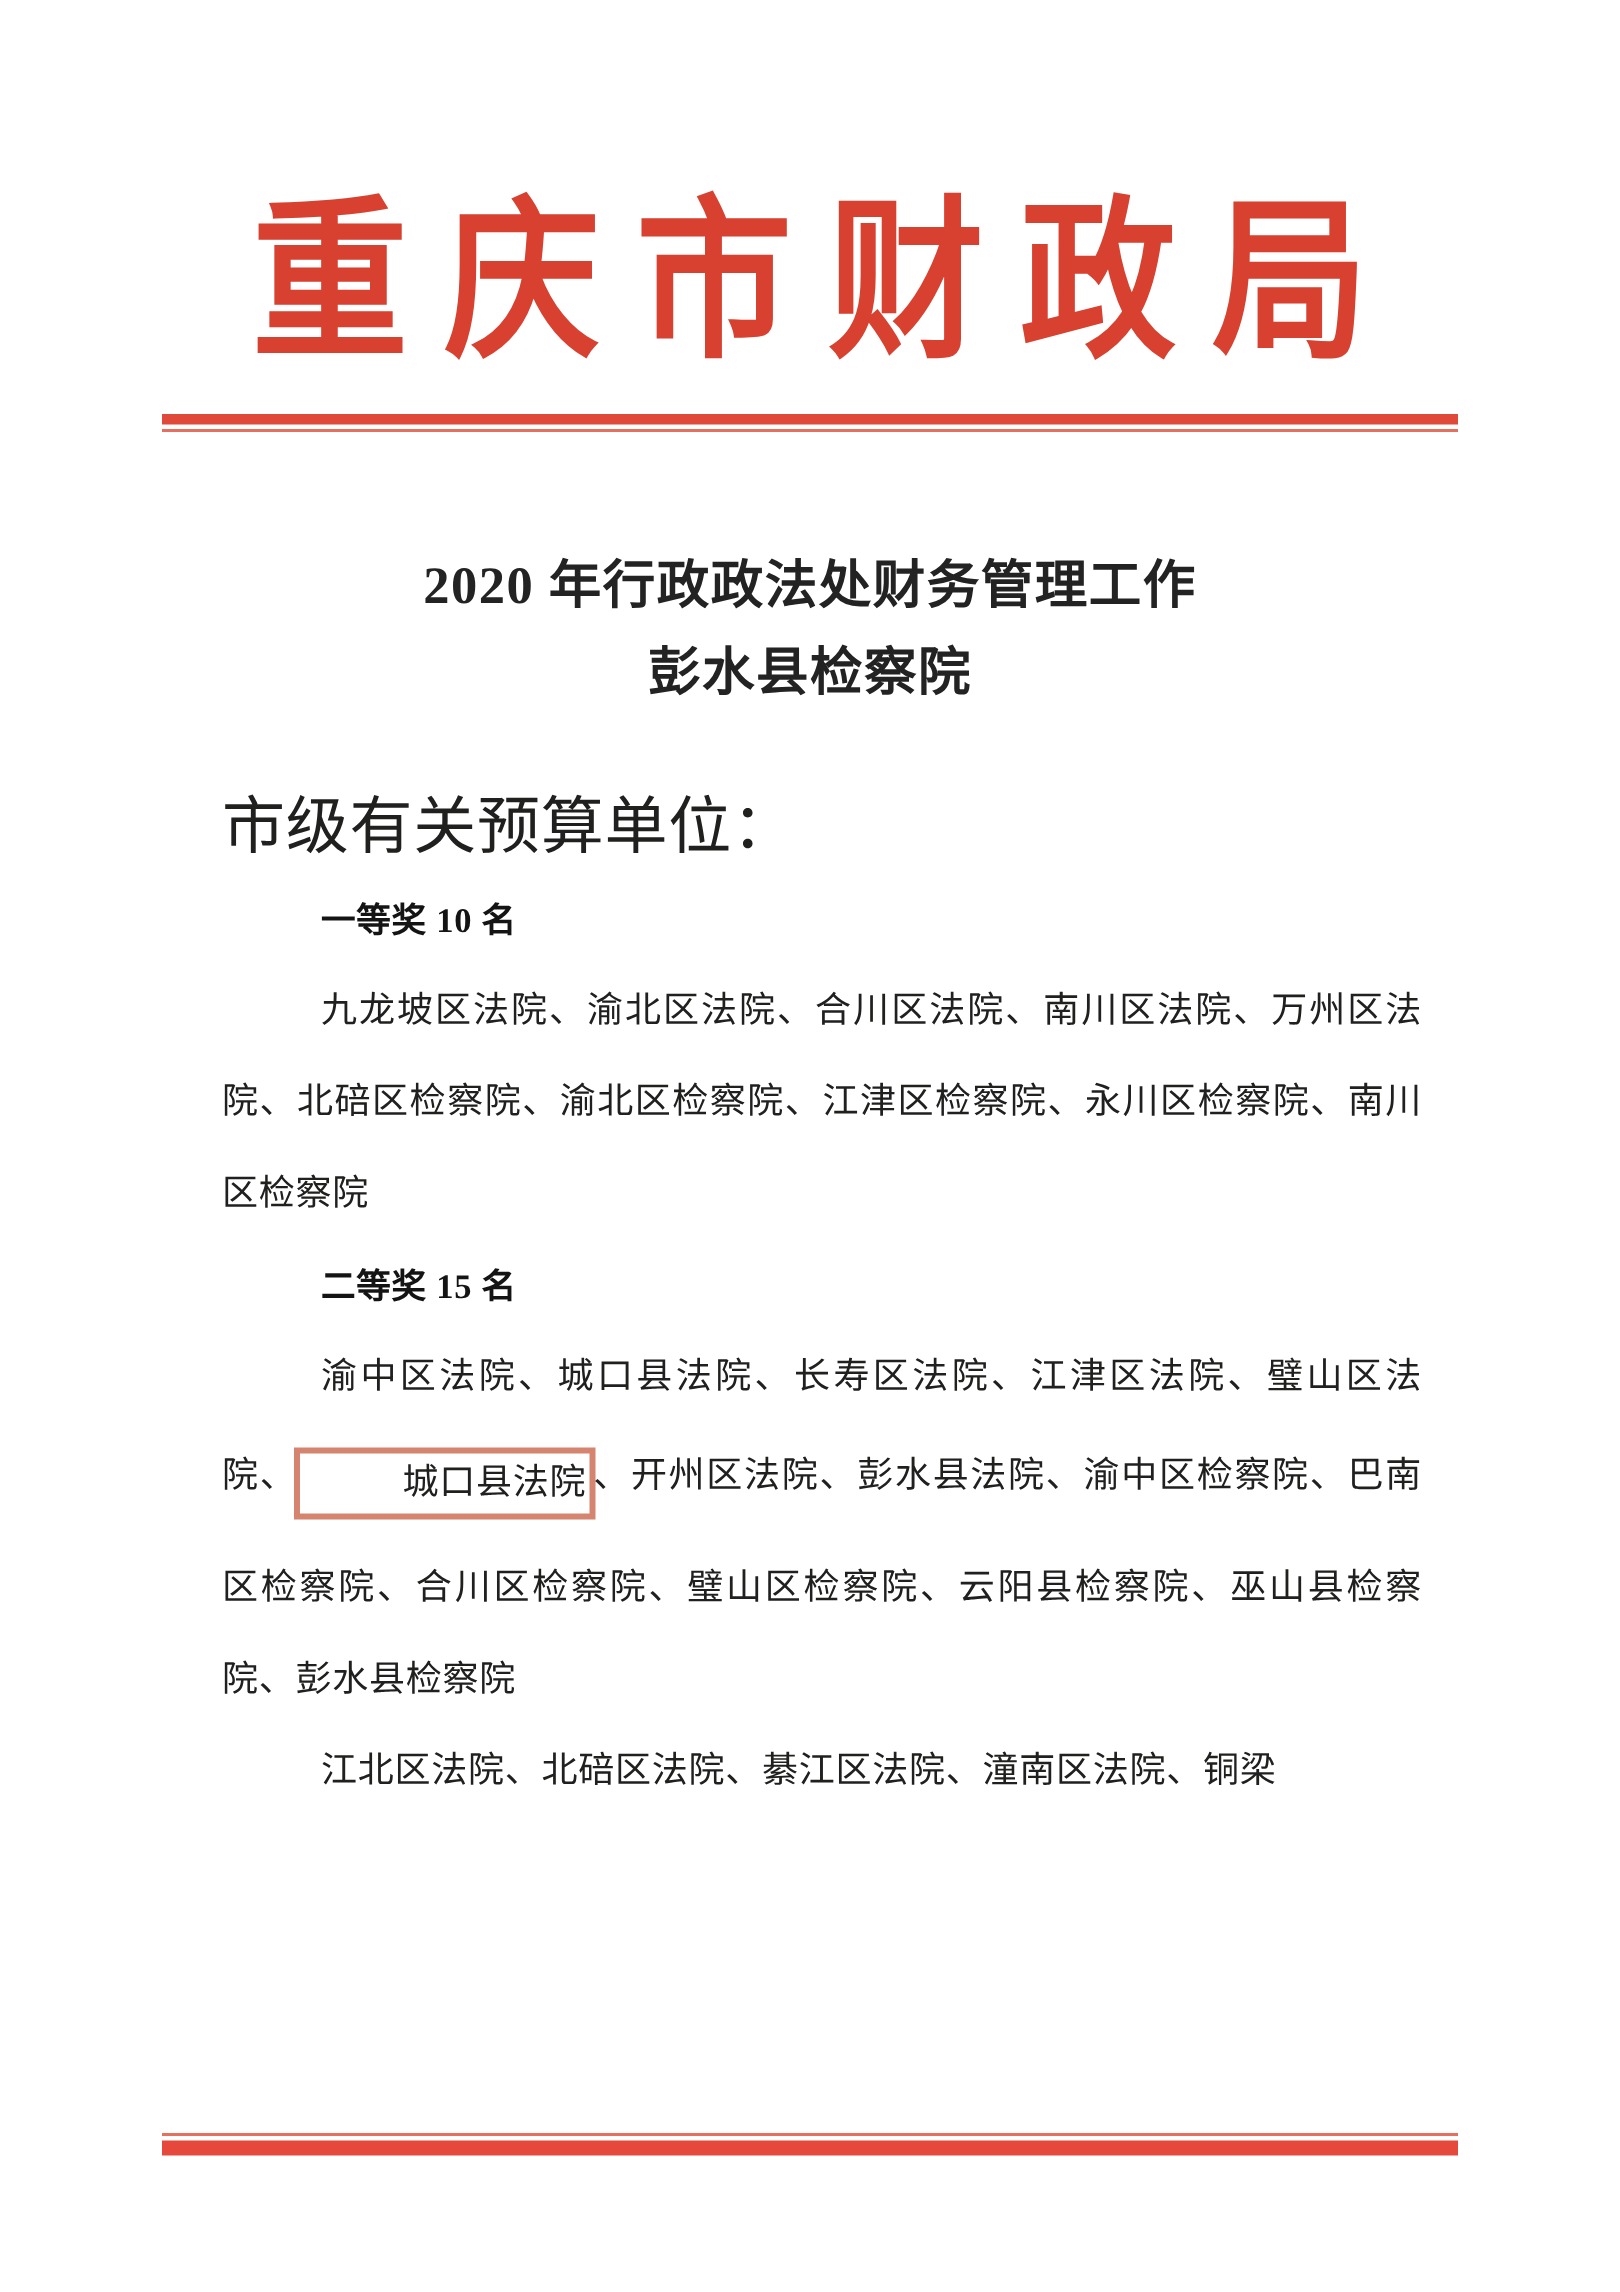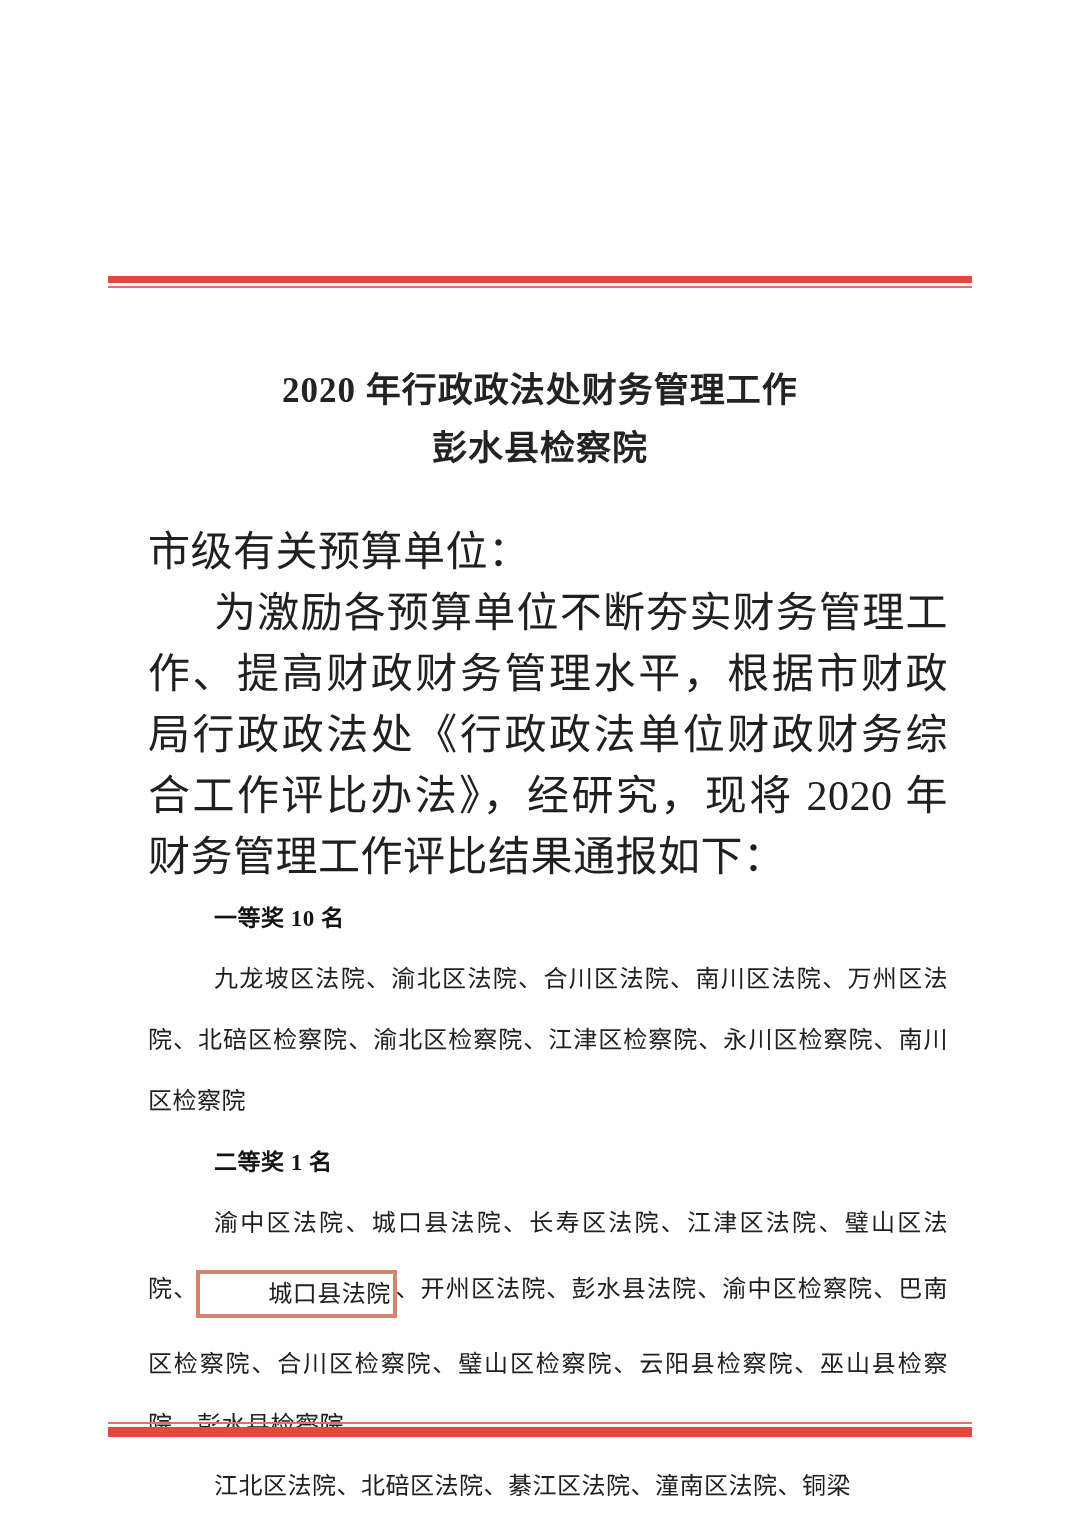--- a/index.html
+++ b/index.html
@@ -137,41 +137,43 @@
   .rule-group-bottom .rule-thick {
     height: 10px;
     background: #e4493b;
   }
 </style>
 </head>
 <body>
 
 <div class="page">
 
+  <div class="letterhead">
+    <div class="letterhead-title">重庆市财政局</div>
+  </div>
 
   <div class="rule-group-top">
     <div class="rule-thick"></div>
     <div class="rule-thin"></div>
   </div>
 
   <div class="doc-title">
     <div class="doc-title-line">2020 年行政政法处财务管理工作</div>
     <div class="doc-title-line">彭水县检察院</div>
   </div>
 
   <div class="body-block">
 
     <div class="para salutation">市级有关预算单位：</div>
 
-    <div class="para indent">为激励各预算单位不断夯实财务管理工作、提高财政财务管理水平，根据市财政局行政政法处《行政政法单位财政财务综合工作评比办法》，经研究，现将 2020 年财务管理工作评比结果通报如下：</div>
 
     <div class="heading">一等奖 10 名</div>
     <div class="list">九龙坡区法院、渝北区法院、合川区法院、南川区法院、万州区法院、北碚区检察院、渝北区检察院、江津区检察院、永川区检察院、南川区检察院</div>
 
-    <div class="heading">二等奖 1 名</div>
+    <div class="heading">二等奖 15 名</div>
     <div class="list"><span>渝中区法院、城口县法院、长寿区法院、江津区法院、璧山区法院、</span><span class="highlight-box">城口县法院</span><span>、开州区法院、彭水县法院、渝中区检察院、巴南区检察院、合川区检察院、璧山区检察院、云阳县检察院、巫山县检察院、彭水县检察院</span></div>
 
     <div class="list">江北区法院、北碚区法院、綦江区法院、潼南区法院、铜梁</div>
   </div>
 
   <div class="rule-group-bottom">
     <div class="rule-thin"></div>
     <div class="rule-thick"></div>
   </div>
 

